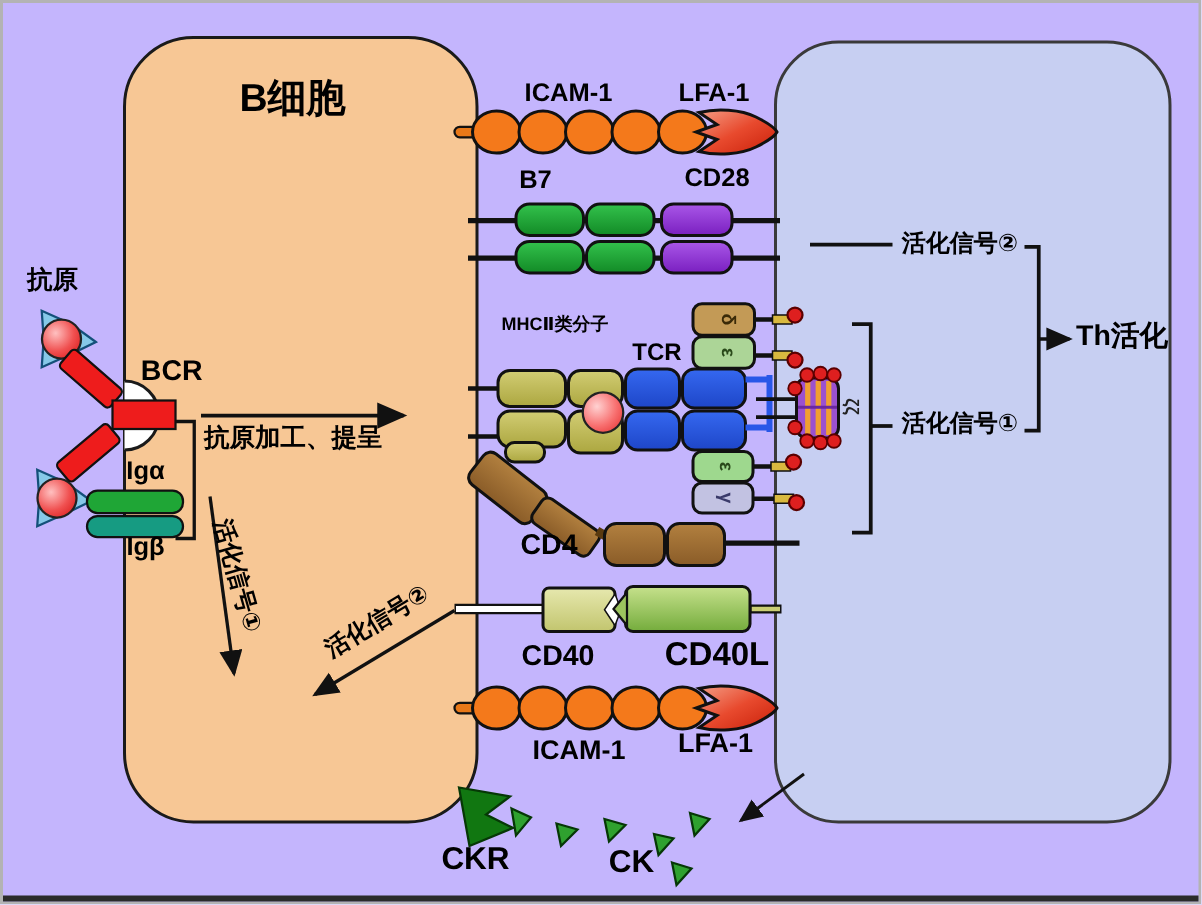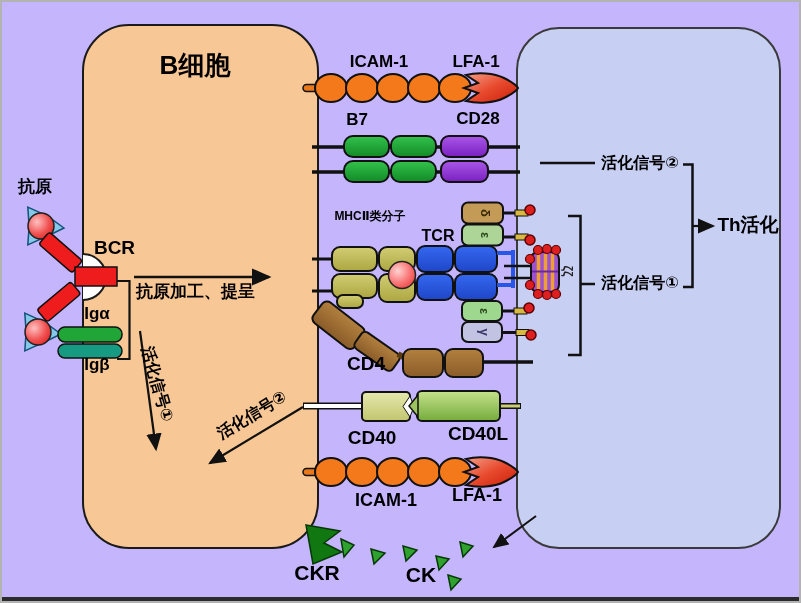--- a/index.html
+++ b/index.html
@@ -259,21 +259,21 @@
 <div class="lbl" style="left:130px;top:51px;width:130px;font-size:26px;">B细胞</div>
 
 <div class="lbl" style="left:334px;top:52px;width:90px;font-size:17px;">ICAM-1</div>
 <div class="lbl" style="left:440px;top:52px;width:72px;font-size:17px;">LFA-1</div>
 <div class="lbl" style="left:331px;top:110px;width:52px;font-size:17px;">B7</div>
 <div class="lbl" style="left:442px;top:109px;width:72px;font-size:17px;">CD28</div>
 <div class="lbl" style="left:318px;top:210px;width:104px;font-size:12px;">MHCⅡ类分子</div>
 <div class="lbl" style="left:412px;top:227px;width:52px;font-size:16px;">TCR</div>
 <div class="lbl" style="left:340px;top:353px;width:52px;font-size:19px;">CD4</div>
 <div class="lbl" style="left:336px;top:427px;width:72px;font-size:19px;">CD40</div>
-<div class="lbl" style="left:437px;top:423px;width:82px;font-size:19px;">CD40L</div>
+<div class="lbl" style="left:437px;top:423px;width:82px;font-size:22px;">CD40L</div>
 <div class="lbl" style="left:341px;top:490px;width:90px;font-size:18px;">ICAM-1</div>
 <div class="lbl" style="left:441px;top:485px;width:72px;font-size:18px;">LFA-1</div>
 <div class="lbl" style="left:287px;top:561px;width:60px;font-size:21px;">CKR</div>
 <div class="lbl" style="left:396px;top:563px;width:50px;font-size:21px;">CK</div>
 
 <div class="lbl" style="left:9px;top:177px;width:52px;font-size:17px;text-align:center;">抗原</div>
 <div class="lbl" style="left:87px;top:237px;width:55px;font-size:19px;">BCR</div>
 <div class="lbl" style="left:72px;top:304px;width:50px;font-size:17px;">Igα</div>
 <div class="lbl" style="left:72px;top:355px;width:50px;font-size:17px;">Igβ</div>
 <div class="lbl" style="left:136px;top:246px;width:134px;font-size:17px;text-align:left;margin-top:36px;">抗原加工、提呈</div>

